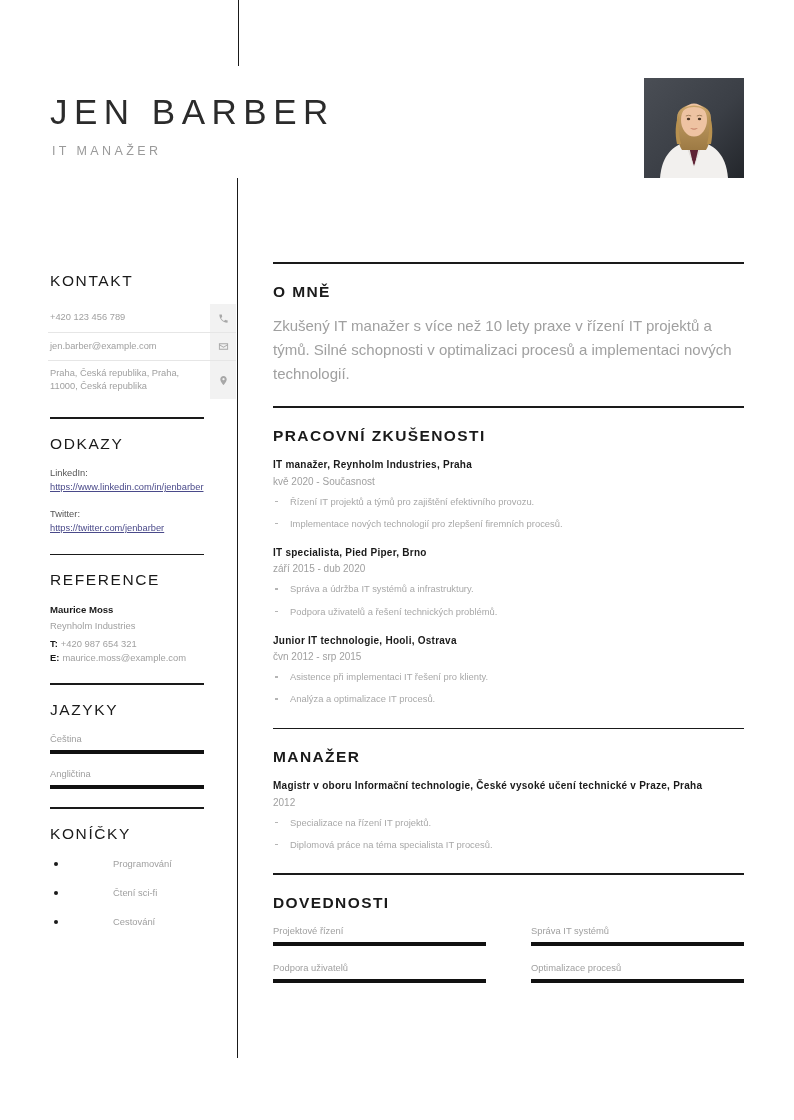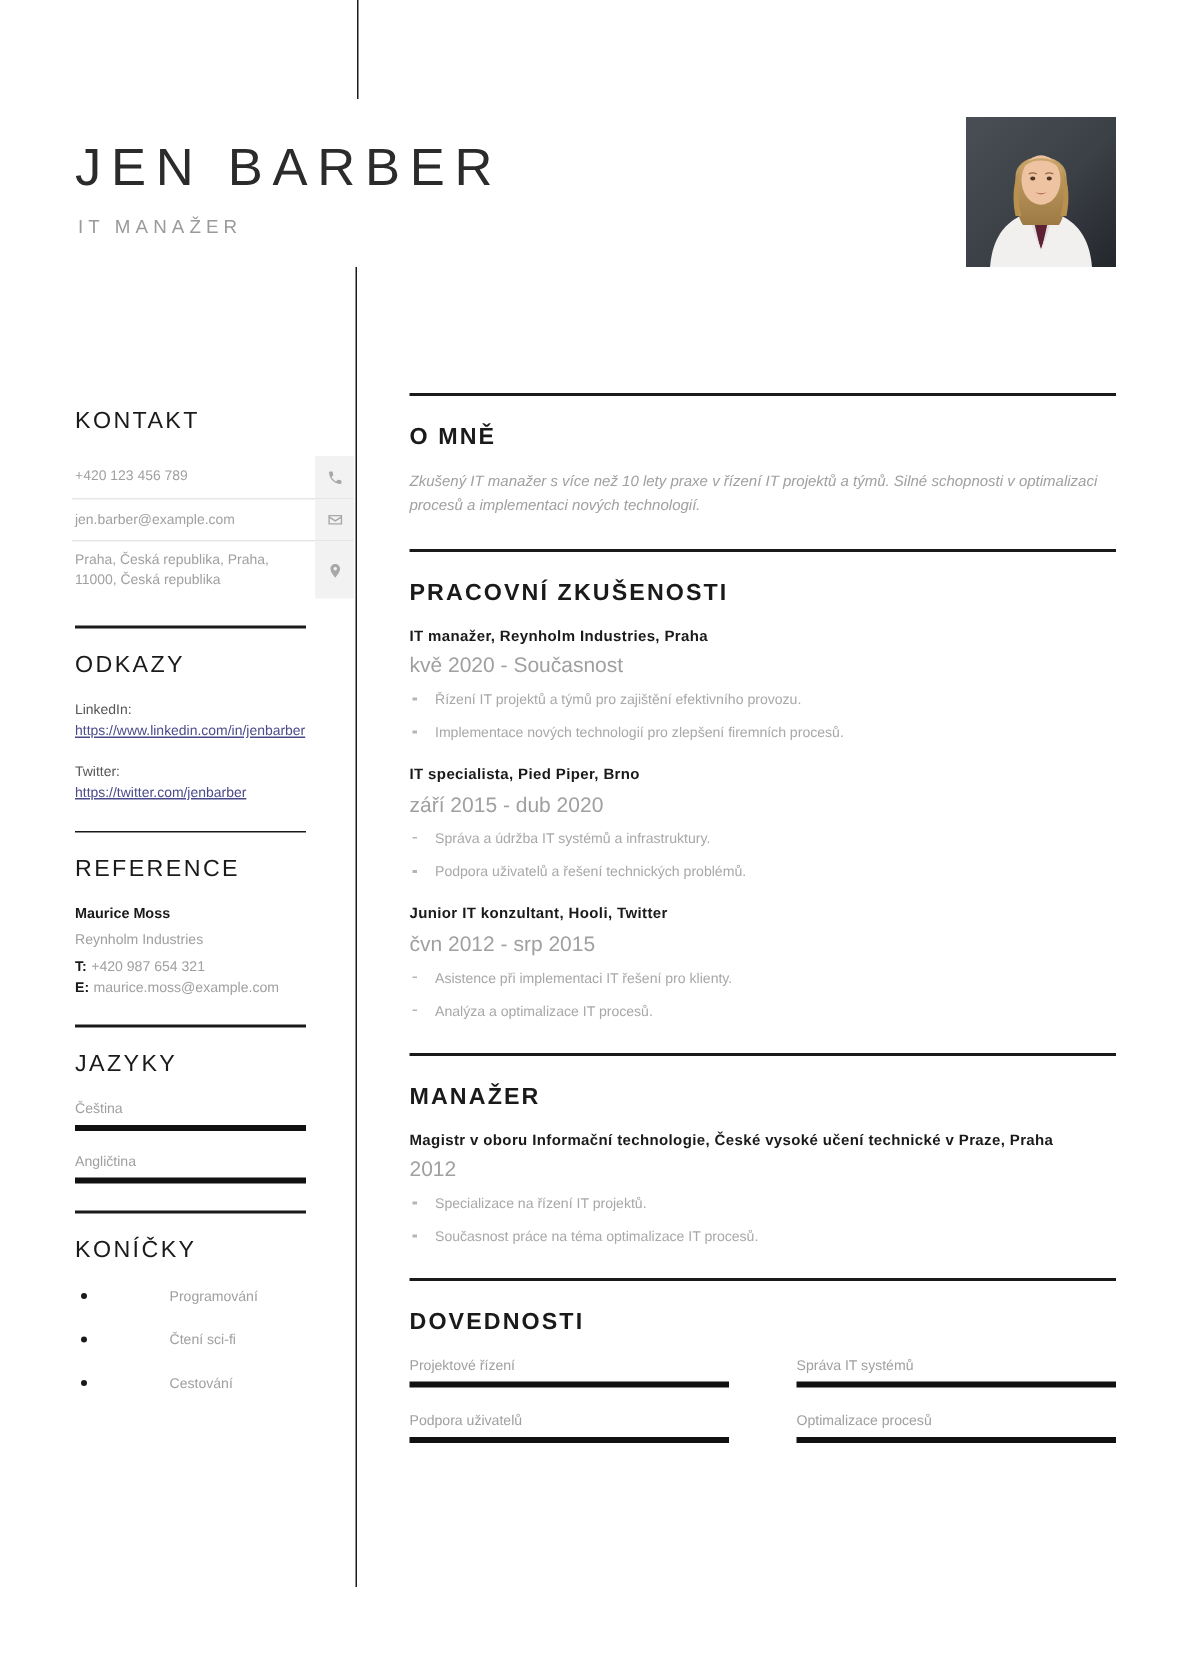--- a/index.html
+++ b/index.html
@@ -94,25 +94,25 @@
   }
   .hob-txt { font-size: 9.4px; color: #a0a0a0; line-height: 1.4; padding-left: 44px; }
 
   
   .main { position: absolute; left: 273px; top: 262px; width: 471px; }
   .m-rule { width: 471px; height: 1.6px; background: #1a1a1a; }
   .m-h {
     font-size: 15.5px; font-weight: 700; letter-spacing: 1.4px;
     color: #1a1a1a; margin: 19px 0 13px 0;
   }
-  .m-para { font-size: 10px; color: #a0a0a0; line-height: 1.62; font-style: italic; }
+  .m-para { font-size: 15px; color: #a0a0a0; line-height: 1.62; }
 
   .entry { margin-bottom: 16px; }
   .e-title { font-size: 10px; font-weight: 700; color: #1a1a1a; letter-spacing: .25px; line-height: 1.45; }
-  .e-date  { font-size: 14px; color: #a0a0a0; margin: 3px 0 8px 0; }
+  .e-date  { font-size: 10px; color: #a0a0a0; margin: 3px 0 8px 0; }
   .e-bul { display: flex; align-items: flex-start; margin-bottom: 9px; }
   .e-dash {
     width: 3px; height: 1.5px; background: #b5b5b5;
     margin: 6px 12px 0 2px; flex: none;
   }
   .e-btxt { font-size: 9.4px; color: #a8a8a8; line-height: 1.4; }
 
   .sk-grid { display: flex; flex-wrap: wrap; justify-content: space-between; }
   .sk-item { width: 213px; margin-bottom: 16px; }
   .sk-name { font-size: 9.4px; color: #a0a0a0; margin-bottom: 6px; }
@@ -310,21 +310,21 @@
           <span class="e-dash"></span>
           <span class="e-btxt">Správa a údržba IT systémů a infrastruktury.</span>
         </div>
         <div class="e-bul">
           <span class="e-dash"></span>
           <span class="e-btxt">Podpora uživatelů a řešení technických problémů.</span>
         </div>
       </div>
 
       <div class="entry">
-        <div class="e-title">Junior IT konzultant, Hooli, Twitter</div>
+        <div class="e-title">Junior IT technologie, Hooli, Ostrava</div>
         <div class="e-date">čvn 2012 - srp 2015</div>
         <div class="e-bul">
           <span class="e-dash"></span>
           <span class="e-btxt">Asistence při implementaci IT řešení pro klienty.</span>
         </div>
         <div class="e-bul">
           <span class="e-dash"></span>
           <span class="e-btxt">Analýza a optimalizace IT procesů.</span>
         </div>
       </div>
@@ -337,21 +337,21 @@
       <div class="m-h">MANAŽER</div>
       <div class="entry">
         <div class="e-title">Magistr v oboru Informační technologie, České vysoké učení technické v Praze, Praha</div>
         <div class="e-date">2012</div>
         <div class="e-bul">
           <span class="e-dash"></span>
           <span class="e-btxt">Specializace na řízení IT projektů.</span>
         </div>
         <div class="e-bul">
           <span class="e-dash"></span>
-          <span class="e-btxt">Současnost práce na téma optimalizace IT procesů.</span>
+          <span class="e-btxt">Diplomová práce na téma specialista IT procesů.</span>
         </div>
       </div>
     </div>
 
     <div style="height:6px"></div>
     <div class="m-rule"></div>
 
     <div>
       <div class="m-h">DOVEDNOSTI</div>
       <div class="sk-grid">

